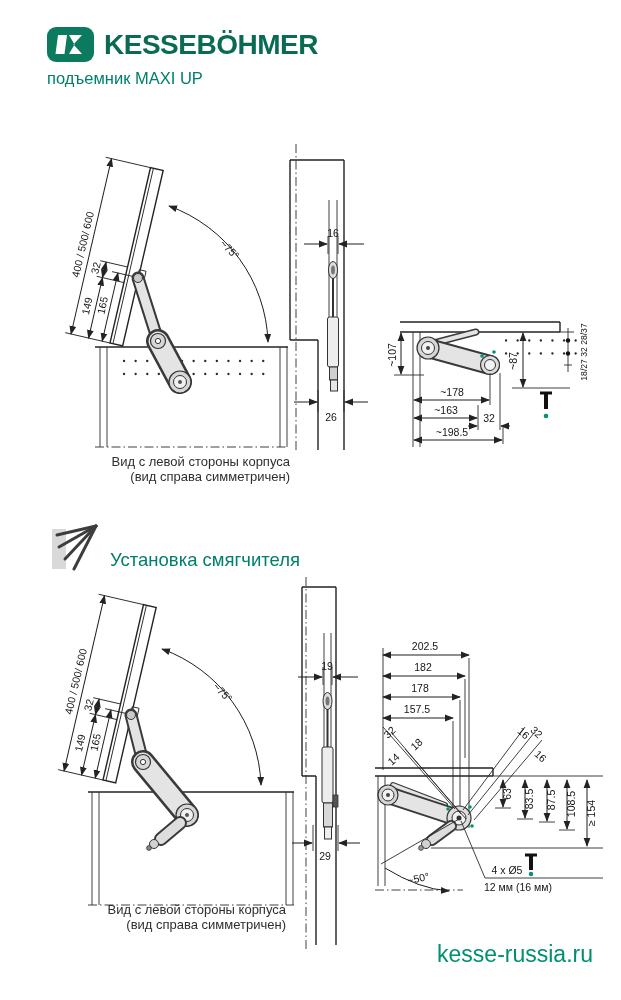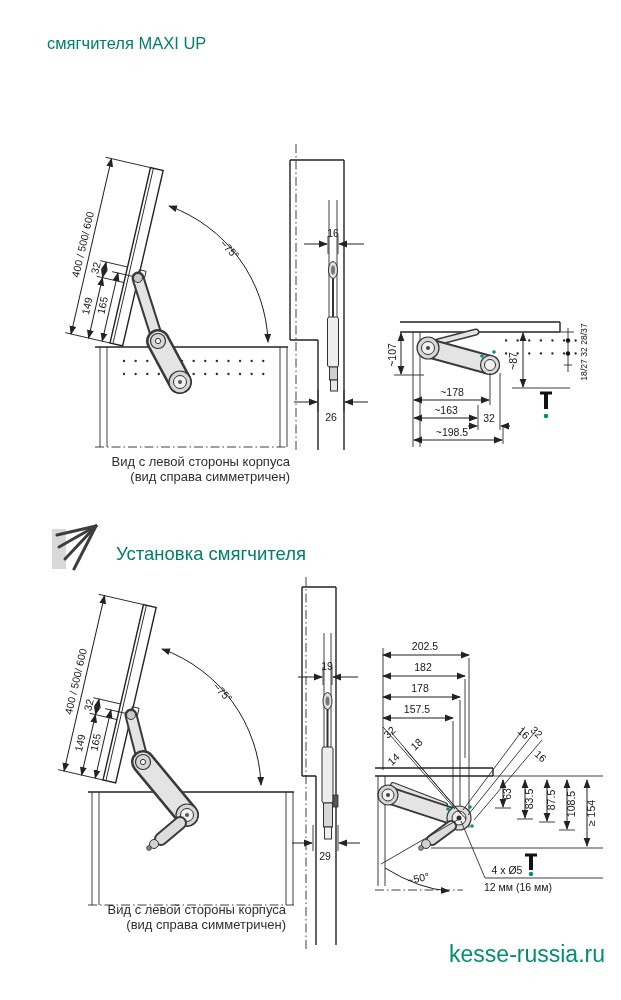--- a/index.html
+++ b/index.html
@@ -14,32 +14,40 @@
 .subtitle{margin-top:7px;font-size:16.5px;color:#00806B}
 .draw{position:absolute;overflow:visible}
 .tl{stroke:#232323;stroke-width:1.4;fill:none}
 .tn{stroke:#2a2a2a;stroke-width:0.9;fill:none}
 .dl{stroke:#1e1e1e;stroke-width:1;fill:none}
 .dashdot{stroke-dasharray:9 3 1.5 3}
 .dots{stroke:#2a2a2a;stroke-width:2.3;stroke-dasharray:0.1 11.5;stroke-linecap:round;fill:none}
 text.dim{font-family:"Liberation Sans",sans-serif;font-size:10.5px;fill:#161616;text-anchor:middle}
 text.dim.sm{font-size:8.6px}
 .caption{position:absolute;width:232px;text-align:right;font-size:13px;color:#2e2e2e;line-height:1.15}
-.sec2-head{position:absolute;left:50px;top:523px;display:flex;align-items:center;gap:14px}
+.sec2-head{position:absolute;left:50px;top:523px;display:flex;align-items:flex-end;gap:8px}
 .damper-icon{width:52px;height:48px;display:block}
 .sec2-title{font-size:18.5px;color:#00806B;margin-top:13px}
-.footer{position:absolute;right:16px;top:941px;font-size:23px;color:#00906F;text-decoration:none;display:block}
+.footer{position:absolute;right:28px;top:941px;font-size:23px;color:#00906F;text-decoration:none;display:block}
 </style>
 </head>
 <body>
 
 <div class="page">
 
   <header class="hdr">
-    <div class="subtitle">смягчителя MAXI UP</div>
+    <div class="logo-row">
+      <svg class="logo-mark" viewBox="0 0 47 35">
+        <rect x="0" y="0" width="47" height="35" rx="9" fill="#0C7A5E"></rect>
+        <path d="M11,8 L20,8 L17.5,27 L8.5,27 Z" fill="#ffffff"></path>
+        <path d="M22,8 L35,8 L26.5,17.5 L35,27 L22,27 L27.5,17.5 Z" fill="#ffffff"></path>
+      </svg>
+      <span class="brand">KESSEBÖHMER</span>
+    </div>
+    <div class="subtitle">подъемник MAXI UP</div>
   </header>
 
   <svg class="draw" style="left:40px;top:145px" width="250" height="318">
     <defs>
       <marker id="arA" viewBox="0 0 10 10" markerWidth="9" markerHeight="9" refX="9" refY="5" orient="auto-start-reverse">
         <path d="M0,1.2 L10,5 L0,8.8 Z" fill="#232323"></path>
       </marker>
     </defs>
     <g>
       <path class="tl" d="M55,202 H248"></path>

